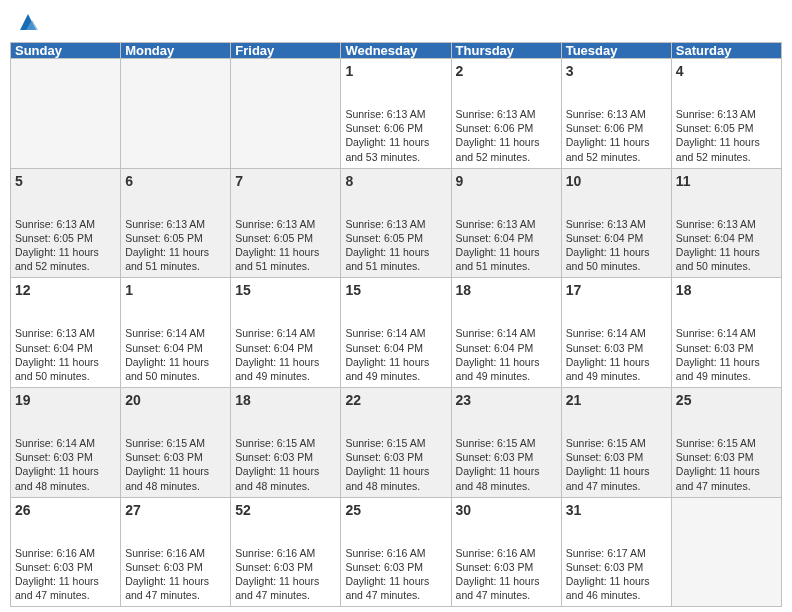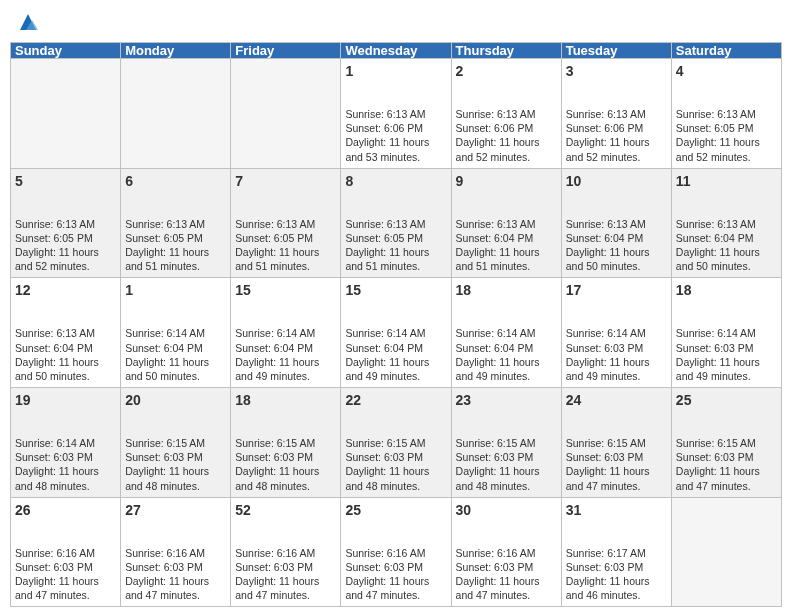--- a/index.html
+++ b/index.html
@@ -226,21 +226,21 @@
         </td>
         <td>
           <span class="day-num">22</span>
           <div class="day-info">Sunrise: 6:15 AM<br>Sunset: 6:03 PM<br>Daylight: 11 hours and 48 minutes.</div>
         </td>
         <td>
           <span class="day-num">23</span>
           <div class="day-info">Sunrise: 6:15 AM<br>Sunset: 6:03 PM<br>Daylight: 11 hours and 48 minutes.</div>
         </td>
         <td>
-          <span class="day-num">24</span>
+          <span class="day-num">21</span>
           <div class="day-info">Sunrise: 6:15 AM<br>Sunset: 6:03 PM<br>Daylight: 11 hours and 47 minutes.</div>
         </td>
         <td>
           <span class="day-num">25</span>
           <div class="day-info">Sunrise: 6:15 AM<br>Sunset: 6:03 PM<br>Daylight: 11 hours and 47 minutes.</div>
         </td>
       </tr>
       <tr>
         <td>
           <span class="day-num">26</span>

